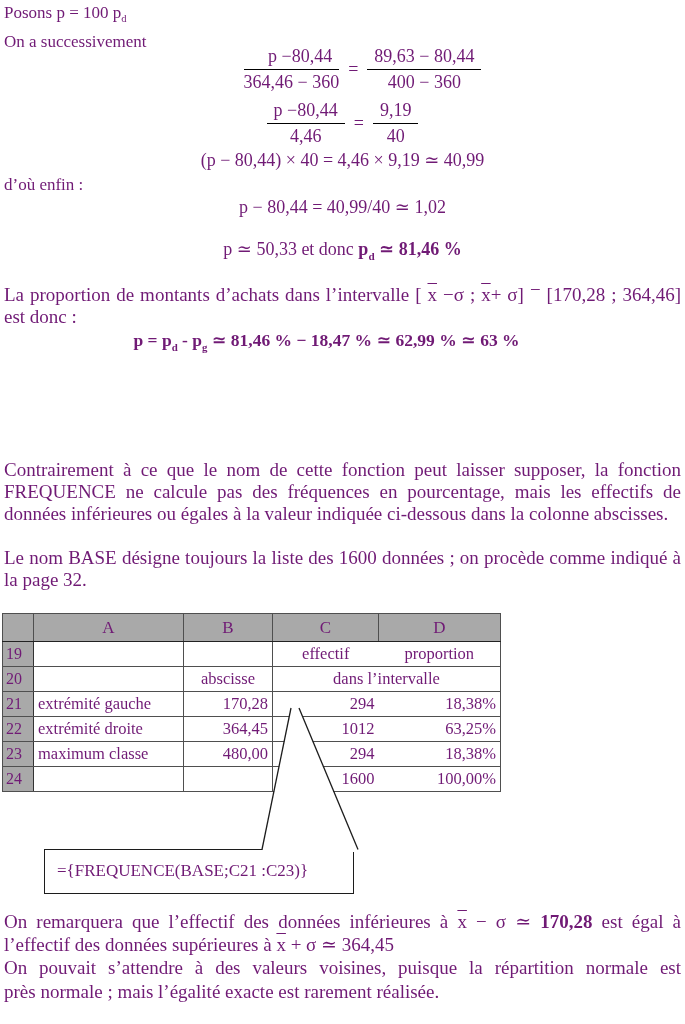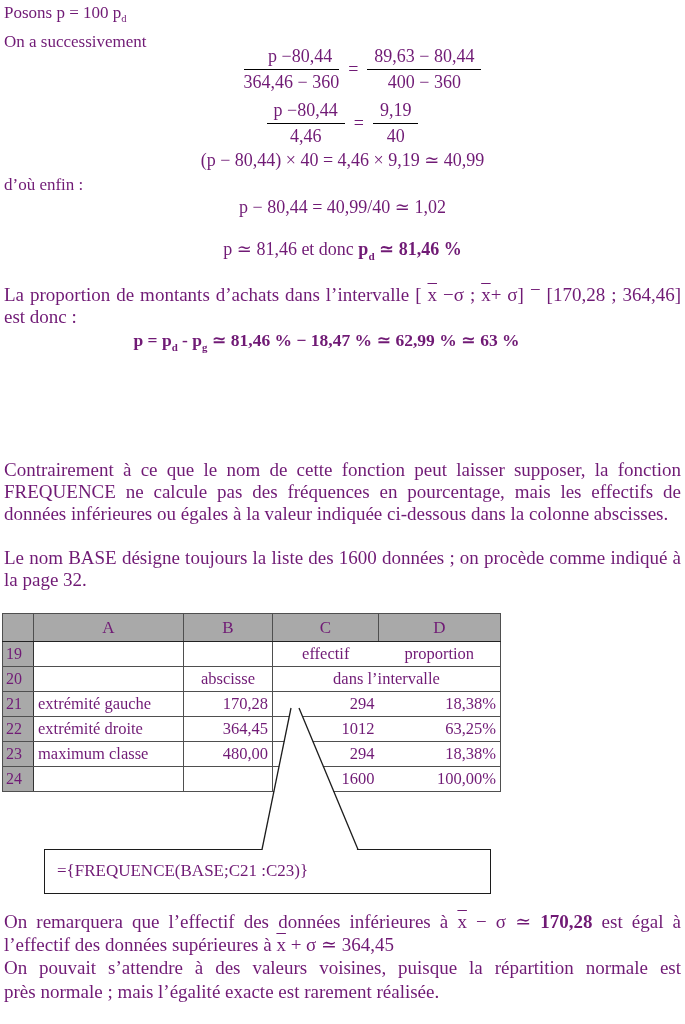--- a/index.html
+++ b/index.html
@@ -31,21 +31,21 @@
   table.sheet td.rn{background:#a9a9a9; text-align:left; padding-left:3px; font-size:16px; border-right:1.4px solid #333;}
   table.sheet tr.datarow{height:25px;}
   td.al{text-align:left;}
   td.ar{text-align:right;}
   td.ac{text-align:center;}
   td.nr{border-right:none !important;}
   td.nl{border-left:none !important;}
   td.cpr{padding-right:6px;}
 
   .fbox{
-    position:absolute; left:44px; top:849px; width:447px; height:45px;
+    position:absolute; left:44px; top:849px; width:310px; height:45px;
     border:1.4px solid #1c1c1c; background:#fff; box-sizing:border-box;
     font-size:17px; line-height:42px; padding-left:12px; white-space:nowrap;
   }
   svg.callout{position:absolute; left:0; top:613px; pointer-events:none;}
 </style>
 </head>
 <body>
 
 <div class="page">
 
@@ -74,21 +74,21 @@
         <span class="num">9,19</span>
         <span class="den">40</span>
       </span>
   </div>
 
   <div class="ctr" style="top:149px;">(p − 80,44) × 40 = 4,46 × 9,19 ≃ 40,99</div>
   <div class="tline" style="top:174px;">d’où enfin :</div>
   <div class="ctr" style="top:196px;">p − 80,44 = 40,99/40 ≃ 1,02</div>
 
   <div class="ctr" style="top:238px;">
-    <span>p ≃ 81,46 et donc </span><b><span>p</span><sub>d</sub><span> ≃ 81,46 %</span></b>
+    <span>p ≃ 50,33 et donc </span><b><span>p</span><sub>d</sub><span> ≃ 81,46 %</span></b>
   </div>
 
   <div class="para just" style="top:284px; height:22px;">
     <span>La proportion de montants d’achats dans l’intervalle [ </span><span class="xbar">x</span><span> −σ ; </span><span class="xbar">x</span><span>+ σ] </span><span class="raised">−</span><span> [170,28 ; 364,46]</span>
   </div>
   <div class="para" style="top:306px;">est donc :</div>
 
   <div class="ctr boldline" style="top:329px; transform:translateX(-16px);">
     <span>p = p</span><sub>d</sub><span> - p</span><sub>g</sub><span> ≃ 81,46 % − 18,47 %  ≃ 62,99 % ≃ 63 %</span>
   </div>

